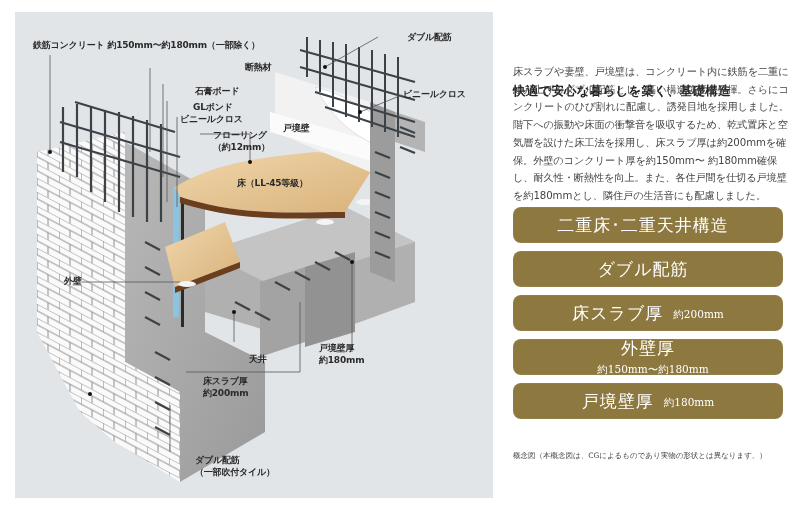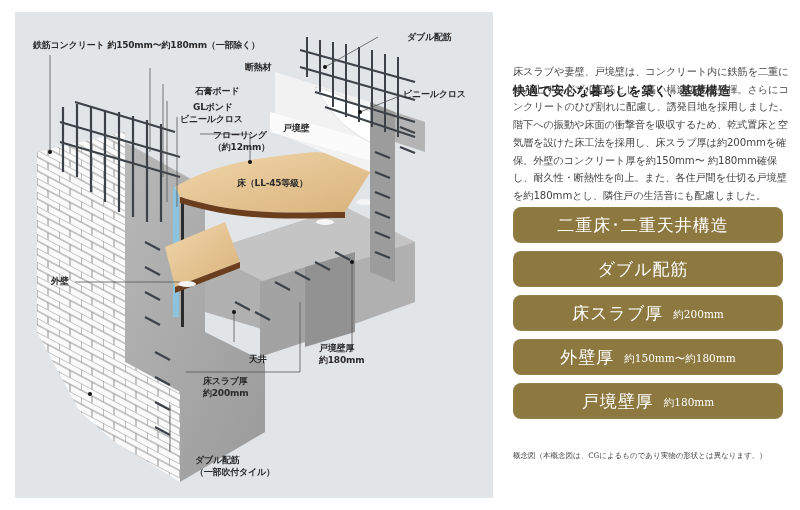--- a/index.html
+++ b/index.html
@@ -173,21 +173,21 @@
   <span class="lbl" style="left:180px;top:73px;">石膏ボード</span>
   <span class="lbl" style="left:165px;top:101px;">ビニールクロス</span>
   <span class="lbl" style="left:198px;top:117px;">
     <span>フローリング</span><br>
     <span>（約12mm）</span>
   </span>
   <span class="lbl" style="left:222px;top:165px;">床（LL-45等級）</span>
   <span class="lbl" style="left:392px;top:19px;">ダブル配筋</span>
   <span class="lbl" style="left:388px;top:76px;">ビニールクロス</span>
   <span class="lbl" style="left:268px;top:110px;">戸境壁</span>
-  <span class="lbl" style="left:36px;top:263px;text-align:center;">外壁</span>
+  <span class="lbl" style="left:49px;top:263px;text-align:center;">外壁</span>
   <span class="lbl" style="left:234px;top:342px;font-family:Liberation Mono, monospace;">天井</span>
   <span class="lbl" style="left:188px;top:363px;">
     <span>床スラブ厚</span><br>
     <span>約200mm</span>
   </span>
   <span class="lbl" style="left:304px;top:330px;">
     <span>戸境壁厚</span><br>
     <span>約180mm</span>
   </span>
   <span class="lbl" style="left:180px;top:442px;">
@@ -204,21 +204,21 @@
   <span class="sub"></span>
 </div>
 <div class="feature" style="top:251px;">
   <span class="main">ダブル配筋</span>
   <span class="sub"></span>
 </div>
 <div class="feature" style="top:295px;">
   <span class="main">床スラブ厚</span>
   <span class="sub">約200mm</span>
 </div>
-<div class="feature" style="top:339px;">
+<div class="feature" style="top:339px;flex-direction:column;">
   <span class="main">外壁厚</span>
   <span class="sub">約150mm〜約180mm</span>
 </div>
 <div class="feature" style="top:383px;">
   <span class="main">戸境壁厚</span>
   <span class="sub">約180mm</span>
 </div>
 
 <div class="note">概念図（本概念図は、CGによるものであり実物の形状とは異なります。）</div>
 

